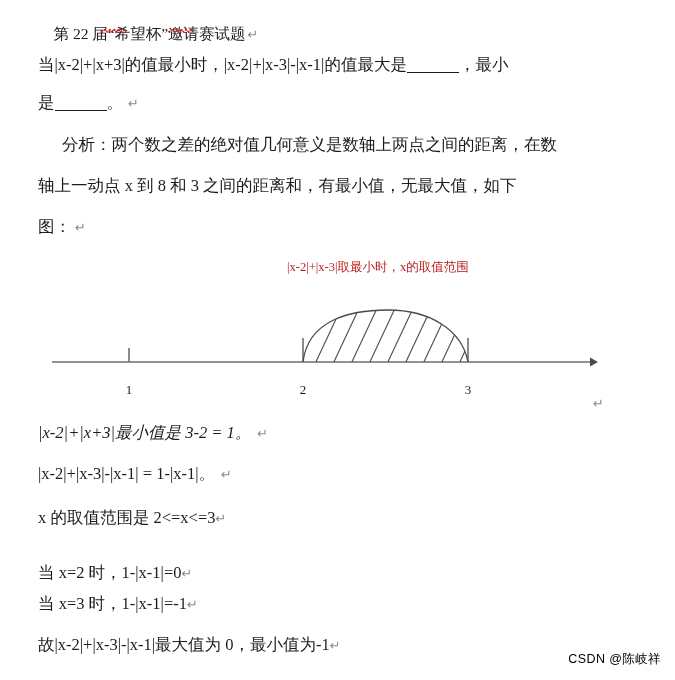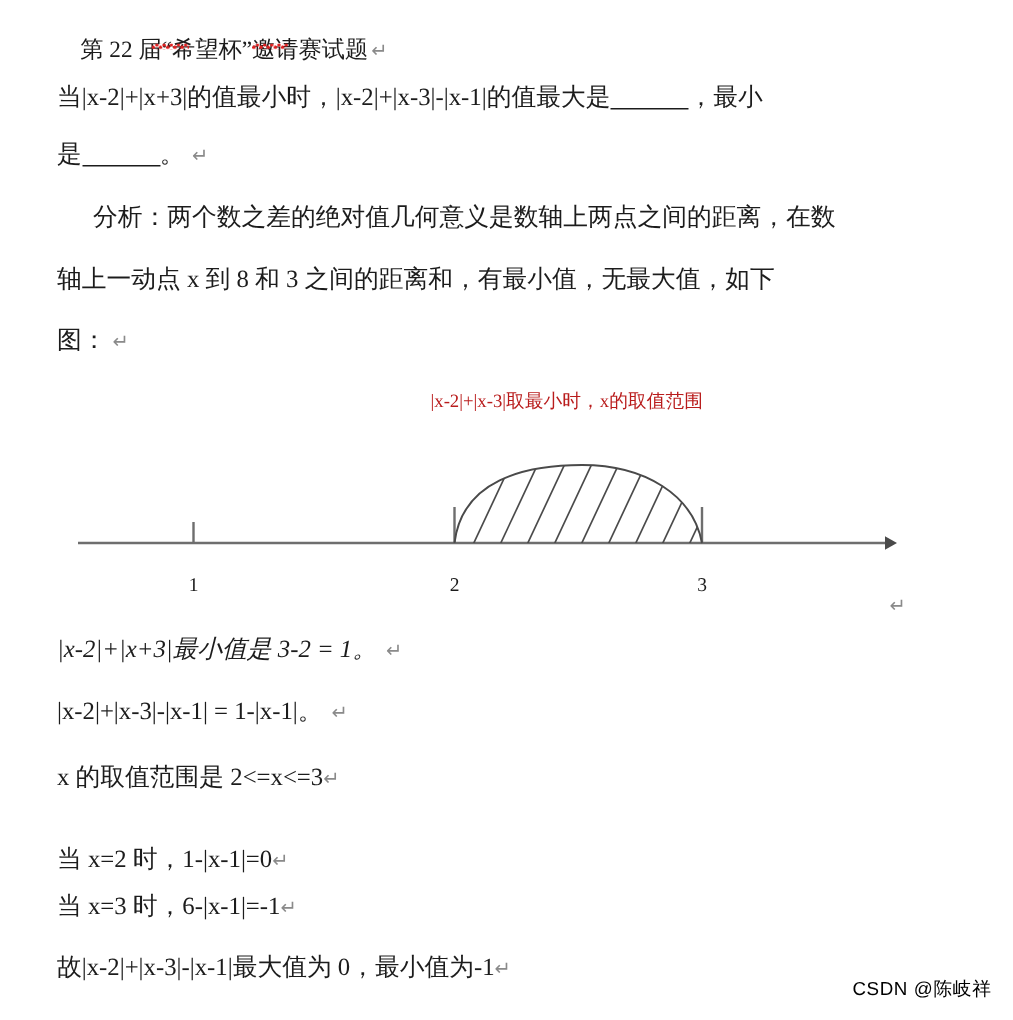--- a/index.html
+++ b/index.html
@@ -133,18 +133,18 @@
   <div class="axis-label" style="left:119px; top:382px;">1</div>
   <div class="axis-label" style="left:293px; top:382px;">2</div>
   <div class="axis-label" style="left:458px; top:382px;">3</div>
 
   <div class="pilcrow" style="left:593px; top:396px;">↵</div>
 
   <div class="line" style="top:425px;font-style:italic;"><span>|x-2|+|x+3|最小值是 3-2 = 1。</span><span class="pilcrow" style="position:static; margin-left:6px;">↵</span></div>
   <div class="line" style="top:466px;"><span>|x-2|+|x-3|-|x-1| = 1-|x-1|。</span><span class="pilcrow" style="position:static; margin-left:6px;">↵</span></div>
   <div class="line" style="top:510px;"><span>x 的取值范围是 2&lt;=x&lt;=3</span><span class="pilcrow" style="position:static;">↵</span></div>
   <div class="line" style="top:533px;margin-top:32px;"><span>当 x=2 时，1-|x-1|=0</span><span class="pilcrow" style="position:static;">↵</span></div>
-  <div class="line" style="top:596px;"><span>当 x=3 时，6-|x-1|=-1</span><span class="pilcrow" style="position:static;">↵</span></div>
+  <div class="line" style="top:596px;"><span>当 x=3 时，1-|x-1|=-1</span><span class="pilcrow" style="position:static;">↵</span></div>
   <div class="line" style="top:637px;"><span>故|x-2|+|x-3|-|x-1|最大值为 0，最小值为-1</span><span class="pilcrow" style="position:static;">↵</span></div>
 
   <div class="watermark">CSDN @陈岐祥</div>
 
 </div>
 
 </body></html>

